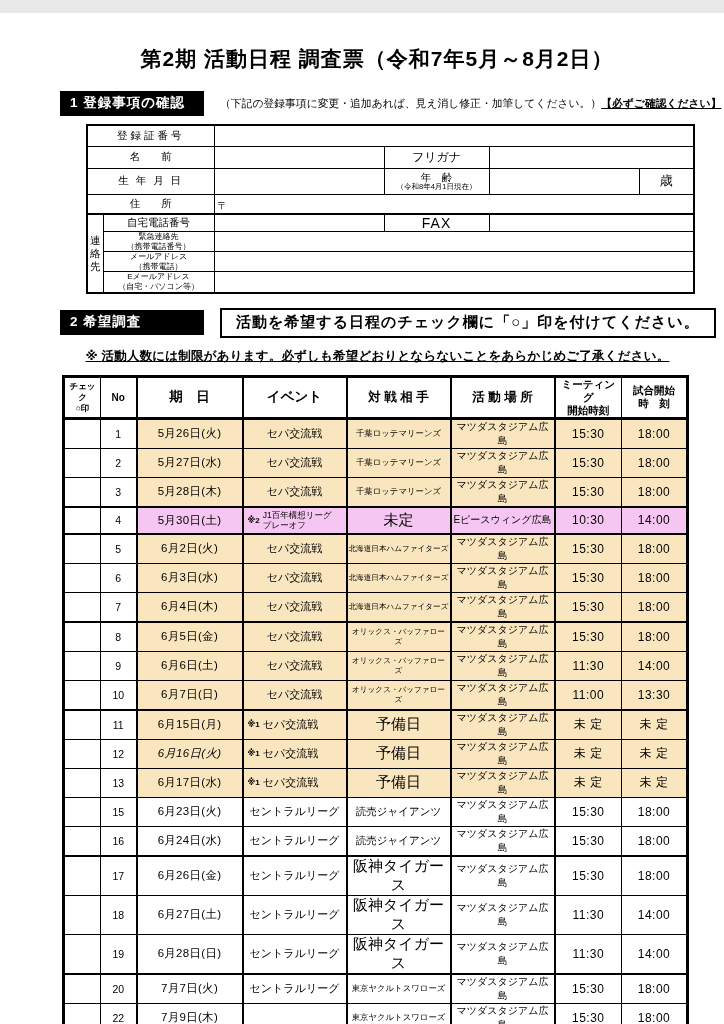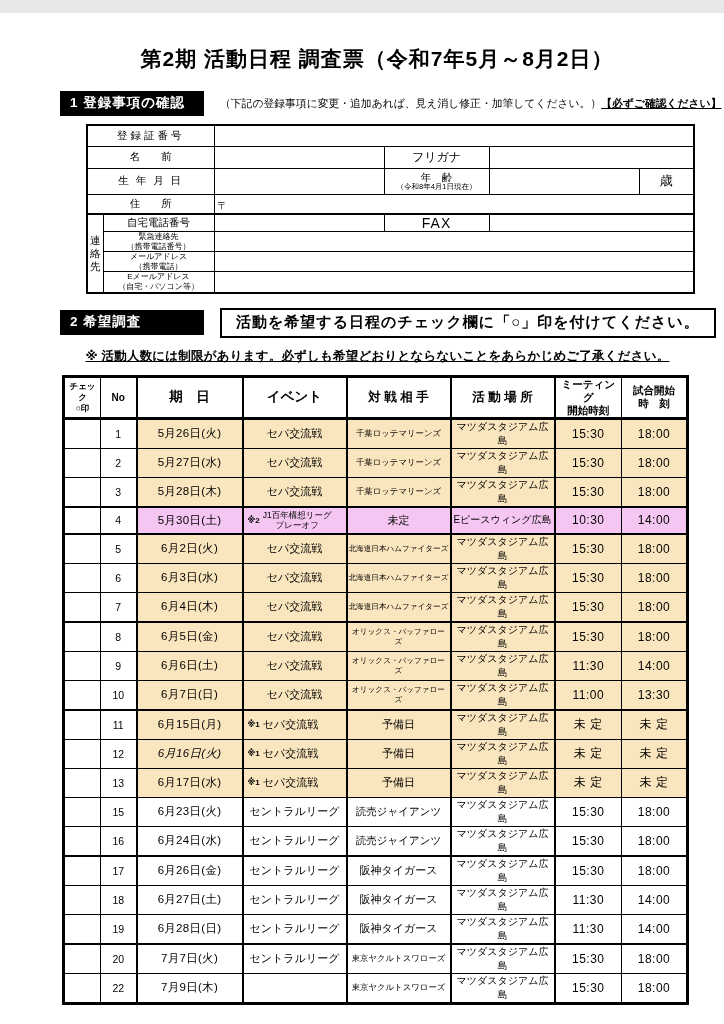--- a/index.html
+++ b/index.html
@@ -71,25 +71,25 @@
   .h-date,.h-event{font-size:13.5px;}
   .h-opp,.h-venue{font-size:12.5px;}
   .h-meet,.h-start{font-size:10.5px;}
   .c-no{font-size:10.5px;}
   .c-date{font-size:11.5px;letter-spacing:0.3px;}
   .c-event{font-size:11px;}
   .c-event.hasnote{text-align:left;padding-left:4px;}
   .evnote{font-size:8px;font-weight:bold;margin-right:3px;vertical-align:middle;}
   .evtxt{vertical-align:middle;}
   .evtxt.evsmall{display:inline-block;font-size:8.5px;line-height:1.2;text-align:left;}
-  .evtxt.evsmall span{display:block;text-align:center;}
+  .evtxt.evsmall span{display:block;}
   .c-venue{font-size:10px;}
   .c-meet{font-size:12px;font-weight:normal;letter-spacing:0.5px;}
   .c-start{font-size:12px;letter-spacing:0.5px;}
-  .sz8{font-size:7.6px;} .sz85{font-size:8.4px;} .sz10{font-size:10.5px;} .sz11{font-size:11px;}
+  .sz8{font-size:7.6px;} .sz85{font-size:8.4px;} .sz10{font-size:10.5px;} .sz11{font-size:15px;}
 </style>
 </head>
 <body>
 
 <div class="page">
 
   <h1 class="title">第2期 活動日程 調査票（令和7年5月～8月2日）</h1>
 
   <div class="sec-row">
     <div class="sec-label">1 登録事項の確認</div>

